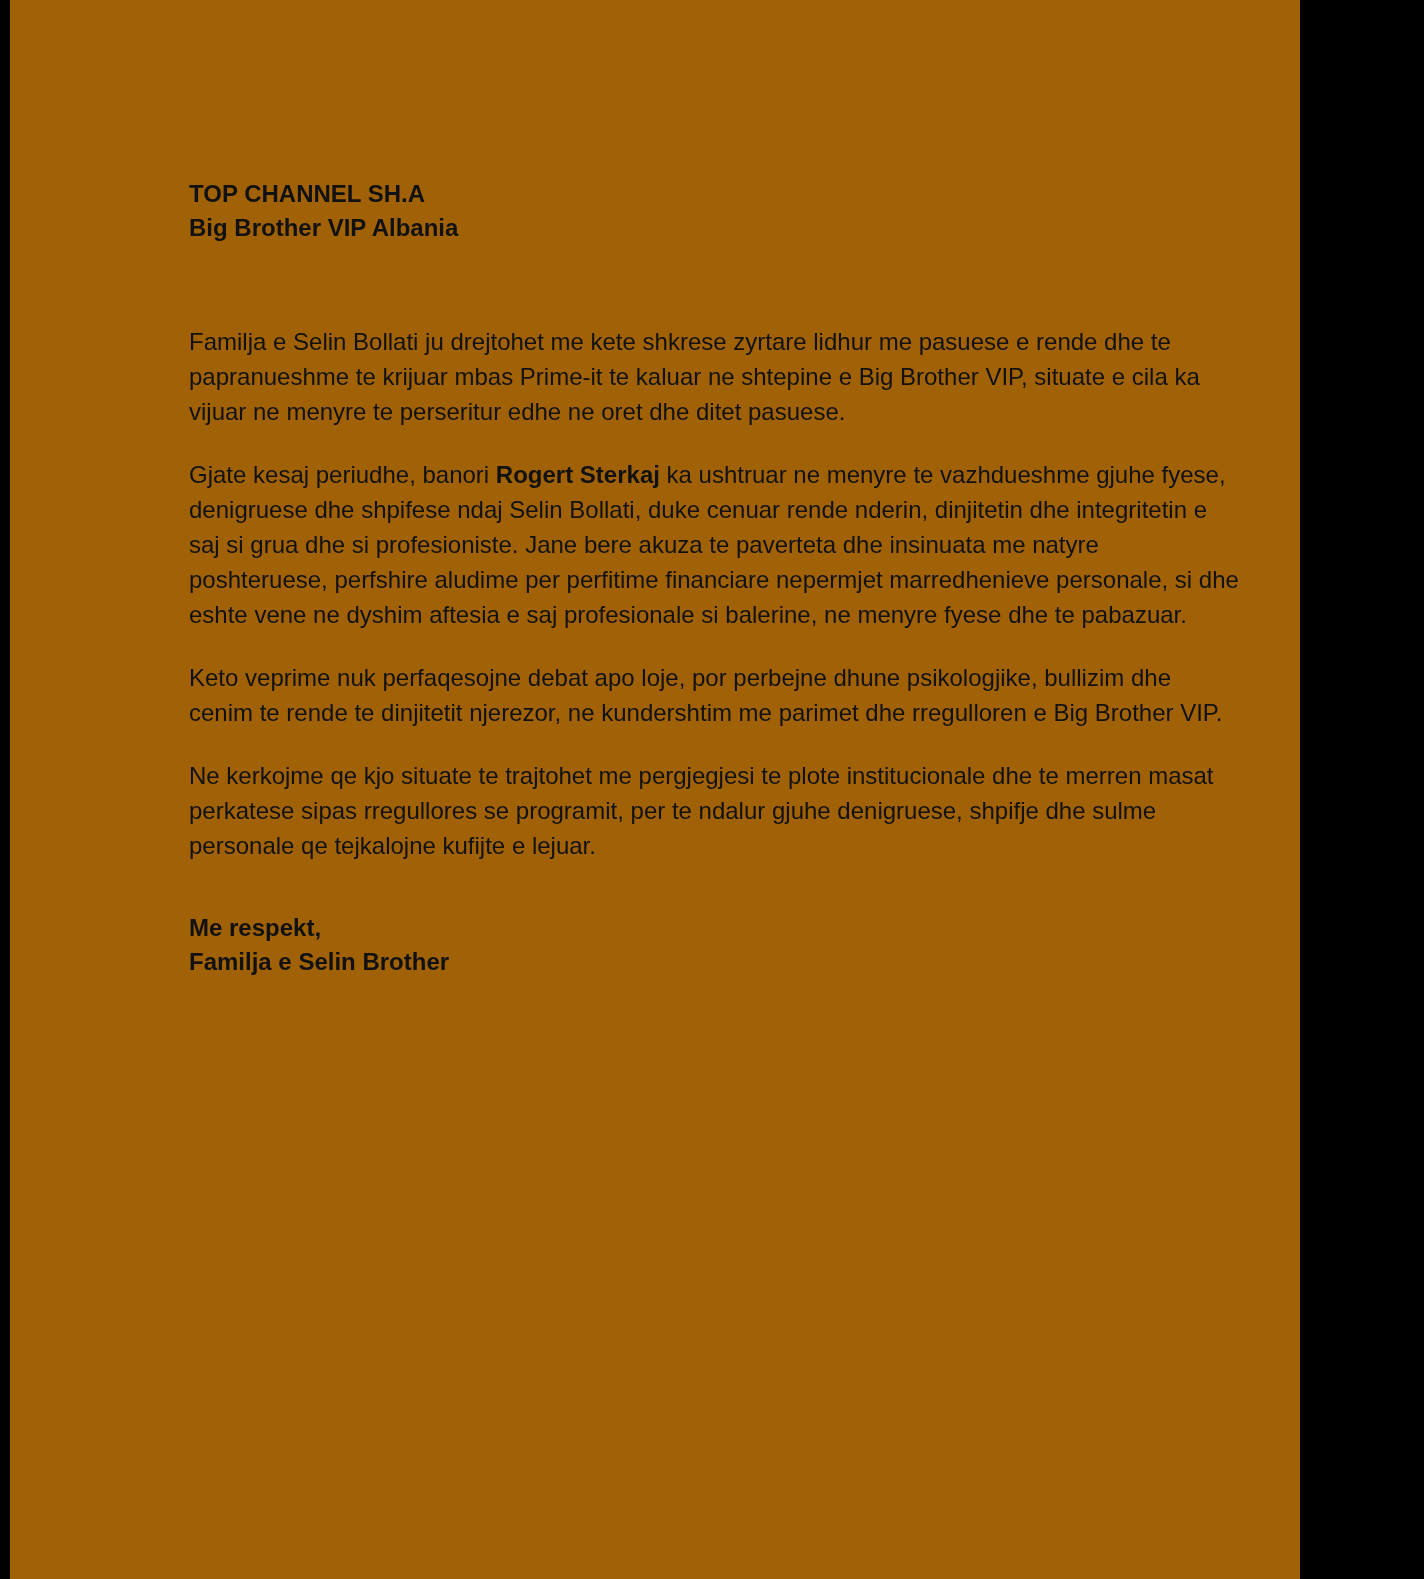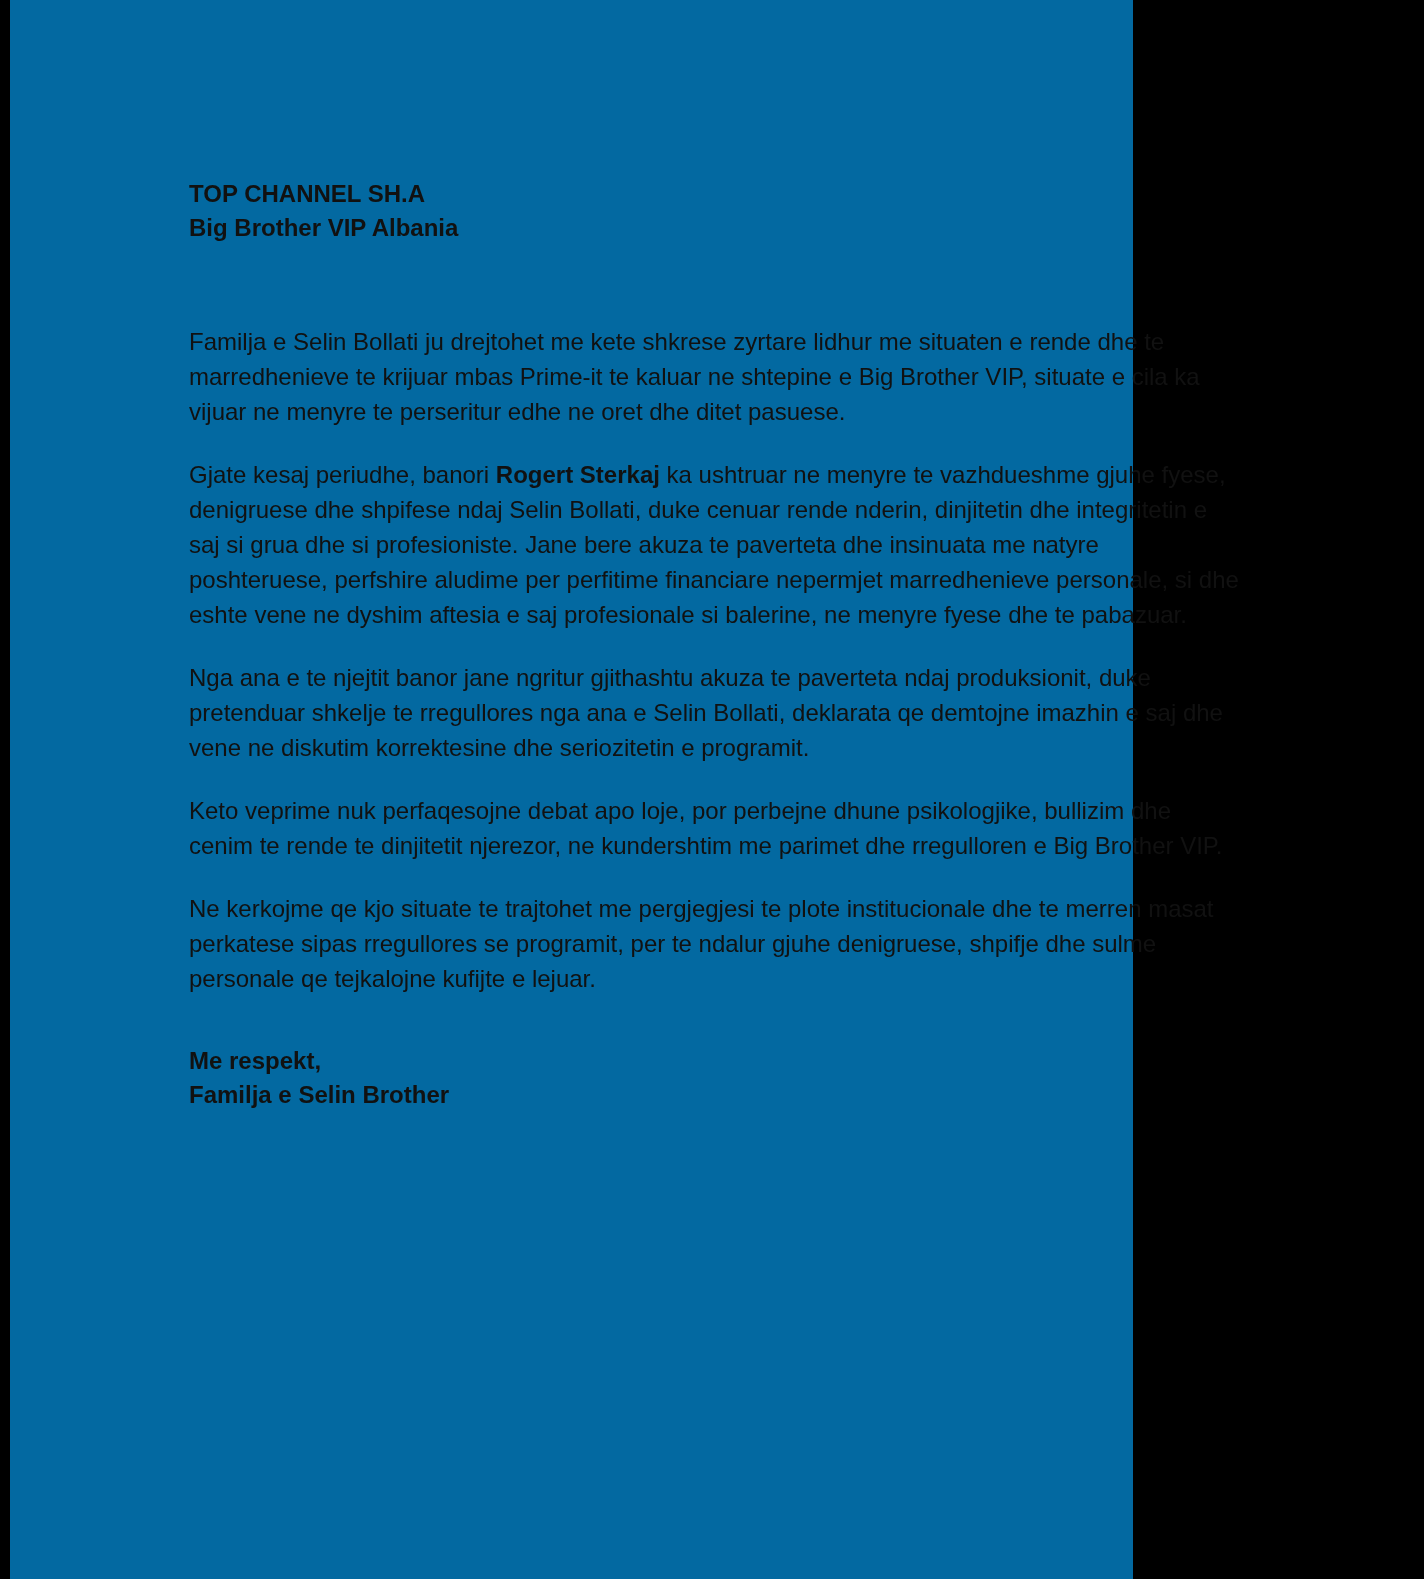--- a/index.html
+++ b/index.html
@@ -1,44 +1,43 @@
 <!DOCTYPE html>
 <html><head>
   <meta charset="utf-8">
   <style>
     html, body { margin: 0; padding: 0; }
     body {
       width: 1424px; height: 1579px; background: #000; position: relative; overflow: hidden;
       font-family: "Liberation Sans", sans-serif;
     }
     .page {
-      position: absolute; left: 10px; top: 0; width: 1123px; height: 1579px; background: #0369a1;
+      position: absolute; left: 10px; top: 0; width: 1290px; height: 1579px; background: #a16207;
     }
     .content {
       position: absolute; left: 179px; top: 177px; width: 1050px; color: #111;
       font-size: 24px; line-height: 35px;
     }
     .header { font-weight: bold; font-size: 24px; line-height: 34px; margin: 0 0 79px 0; }
     .header div { margin: 0; }
     p { margin: 0 0 28px 0; }
     .sign { font-weight: bold; line-height: 34px; margin-top: 48px; }
     b { font-weight: bold; }
   </style>
 </head>
 <body>
 
 <div class="page">
   <div class="content">
     <div class="header">
       <div>TOP CHANNEL SH.A</div>
       <div>Big Brother VIP Albania</div>
     </div>
-    <p>Familja e Selin Bollati ju drejtohet me kete shkrese zyrtare lidhur me situaten e rende dhe te marredhenieve te krijuar mbas Prime-it te kaluar ne shtepine e Big Brother VIP, situate e cila ka vijuar ne menyre te perseritur edhe ne oret dhe ditet pasuese.</p>
+    <p>Familja e Selin Bollati ju drejtohet me kete shkrese zyrtare lidhur me pasuese e rende dhe te papranueshme te krijuar mbas Prime-it te kaluar ne shtepine e Big Brother VIP, situate e cila ka vijuar ne menyre te perseritur edhe ne oret dhe ditet pasuese.</p>
     <p><span>Gjate kesaj periudhe, banori </span><b>Rogert Sterkaj</b><span> ka ushtruar ne menyre te vazhdueshme gjuhe fyese, denigruese dhe shpifese ndaj Selin Bollati, duke cenuar rende nderin, dinjitetin dhe integritetin e saj si grua dhe si profesioniste. Jane bere akuza te paverteta dhe insinuata me natyre poshteruese, perfshire aludime per perfitime financiare nepermjet marredhenieve personale, si dhe eshte vene ne dyshim aftesia e saj profesionale si balerine, ne menyre fyese dhe te pabazuar.</span></p>
-    <p>Nga ana e te njejtit banor jane ngritur gjithashtu akuza te paverteta ndaj produksionit, duke pretenduar shkelje te rregullores nga ana e Selin Bollati, deklarata qe demtojne imazhin e saj dhe vene ne diskutim korrektesine dhe seriozitetin e programit.</p>
     <p>Keto veprime nuk perfaqesojne debat apo loje, por perbejne dhune psikologjike, bullizim dhe cenim te rende te dinjitetit njerezor, ne kundershtim me parimet dhe rregulloren e Big Brother VIP.</p>
     <p>Ne kerkojme qe kjo situate te trajtohet me pergjegjesi te plote institucionale dhe te merren masat perkatese sipas rregullores se programit, per te ndalur gjuhe denigruese, shpifje dhe sulme personale qe tejkalojne kufijte e lejuar.</p>
     <div class="sign">
       <div>Me respekt,</div>
       <div>Familja e Selin Brother</div>
     </div>
   </div>
 </div>
 
 </body></html>

